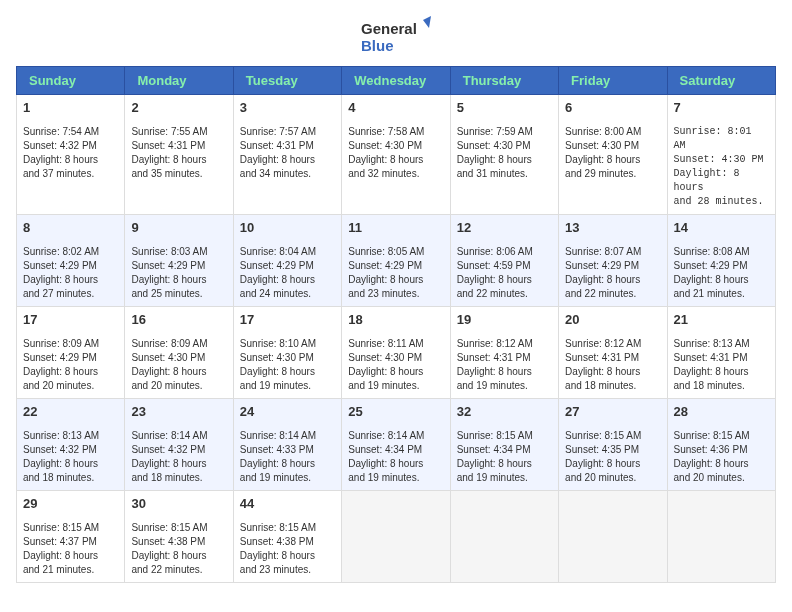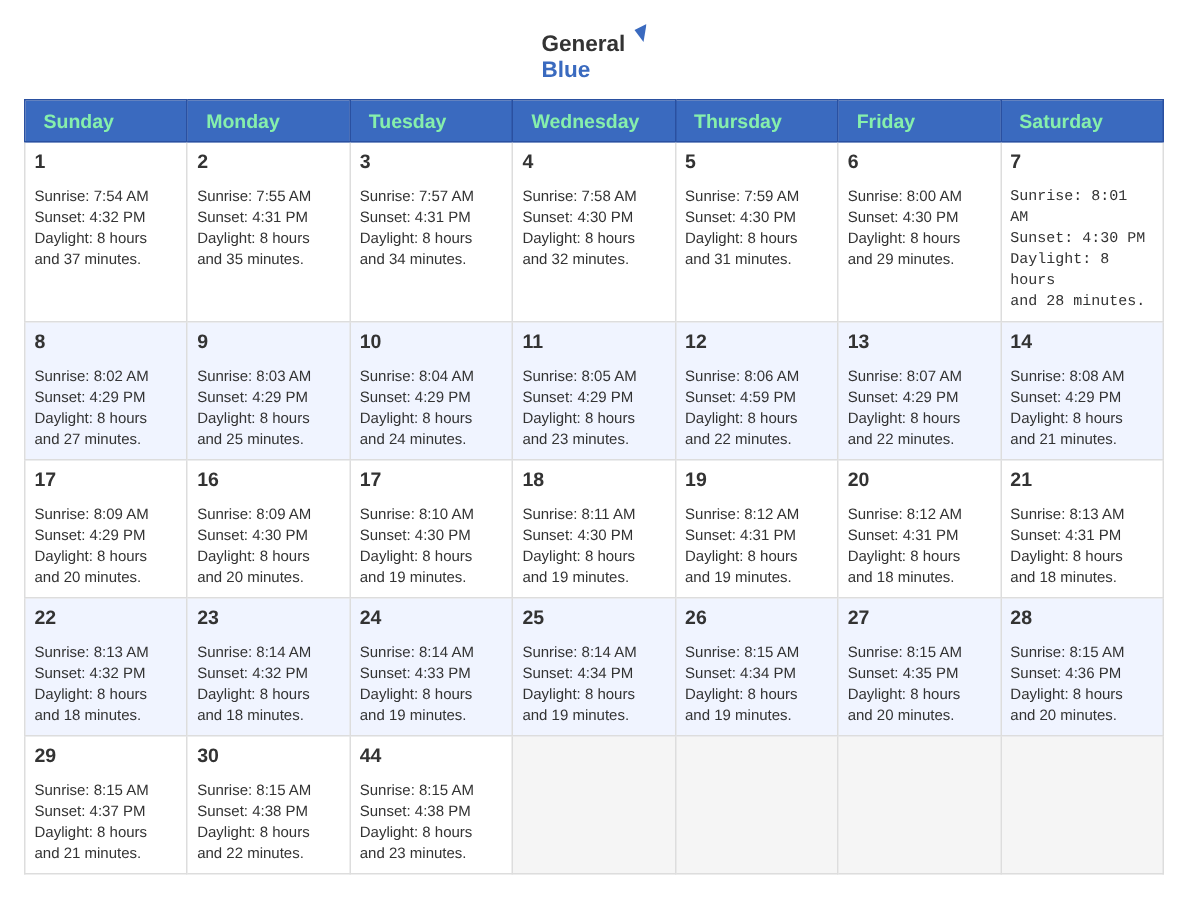--- a/index.html
+++ b/index.html
@@ -282,21 +282,21 @@
 and 19 minutes.</div>
         </td>
         <td>
           <div class="day-num">25</div>
           <div class="day-info" style="white-space: pre-line;">Sunrise: 8:14 AM
 Sunset: 4:34 PM
 Daylight: 8 hours
 and 19 minutes.</div>
         </td>
         <td>
-          <div class="day-num">26</div>
+          <div class="day-num">32</div>
           <div class="day-info" style="white-space: pre-line;">Sunrise: 8:15 AM
 Sunset: 4:34 PM
 Daylight: 8 hours
 and 19 minutes.</div>
         </td>
         <td>
           <div class="day-num">27</div>
           <div class="day-info" style="white-space: pre-line;">Sunrise: 8:15 AM
 Sunset: 4:35 PM
 Daylight: 8 hours

